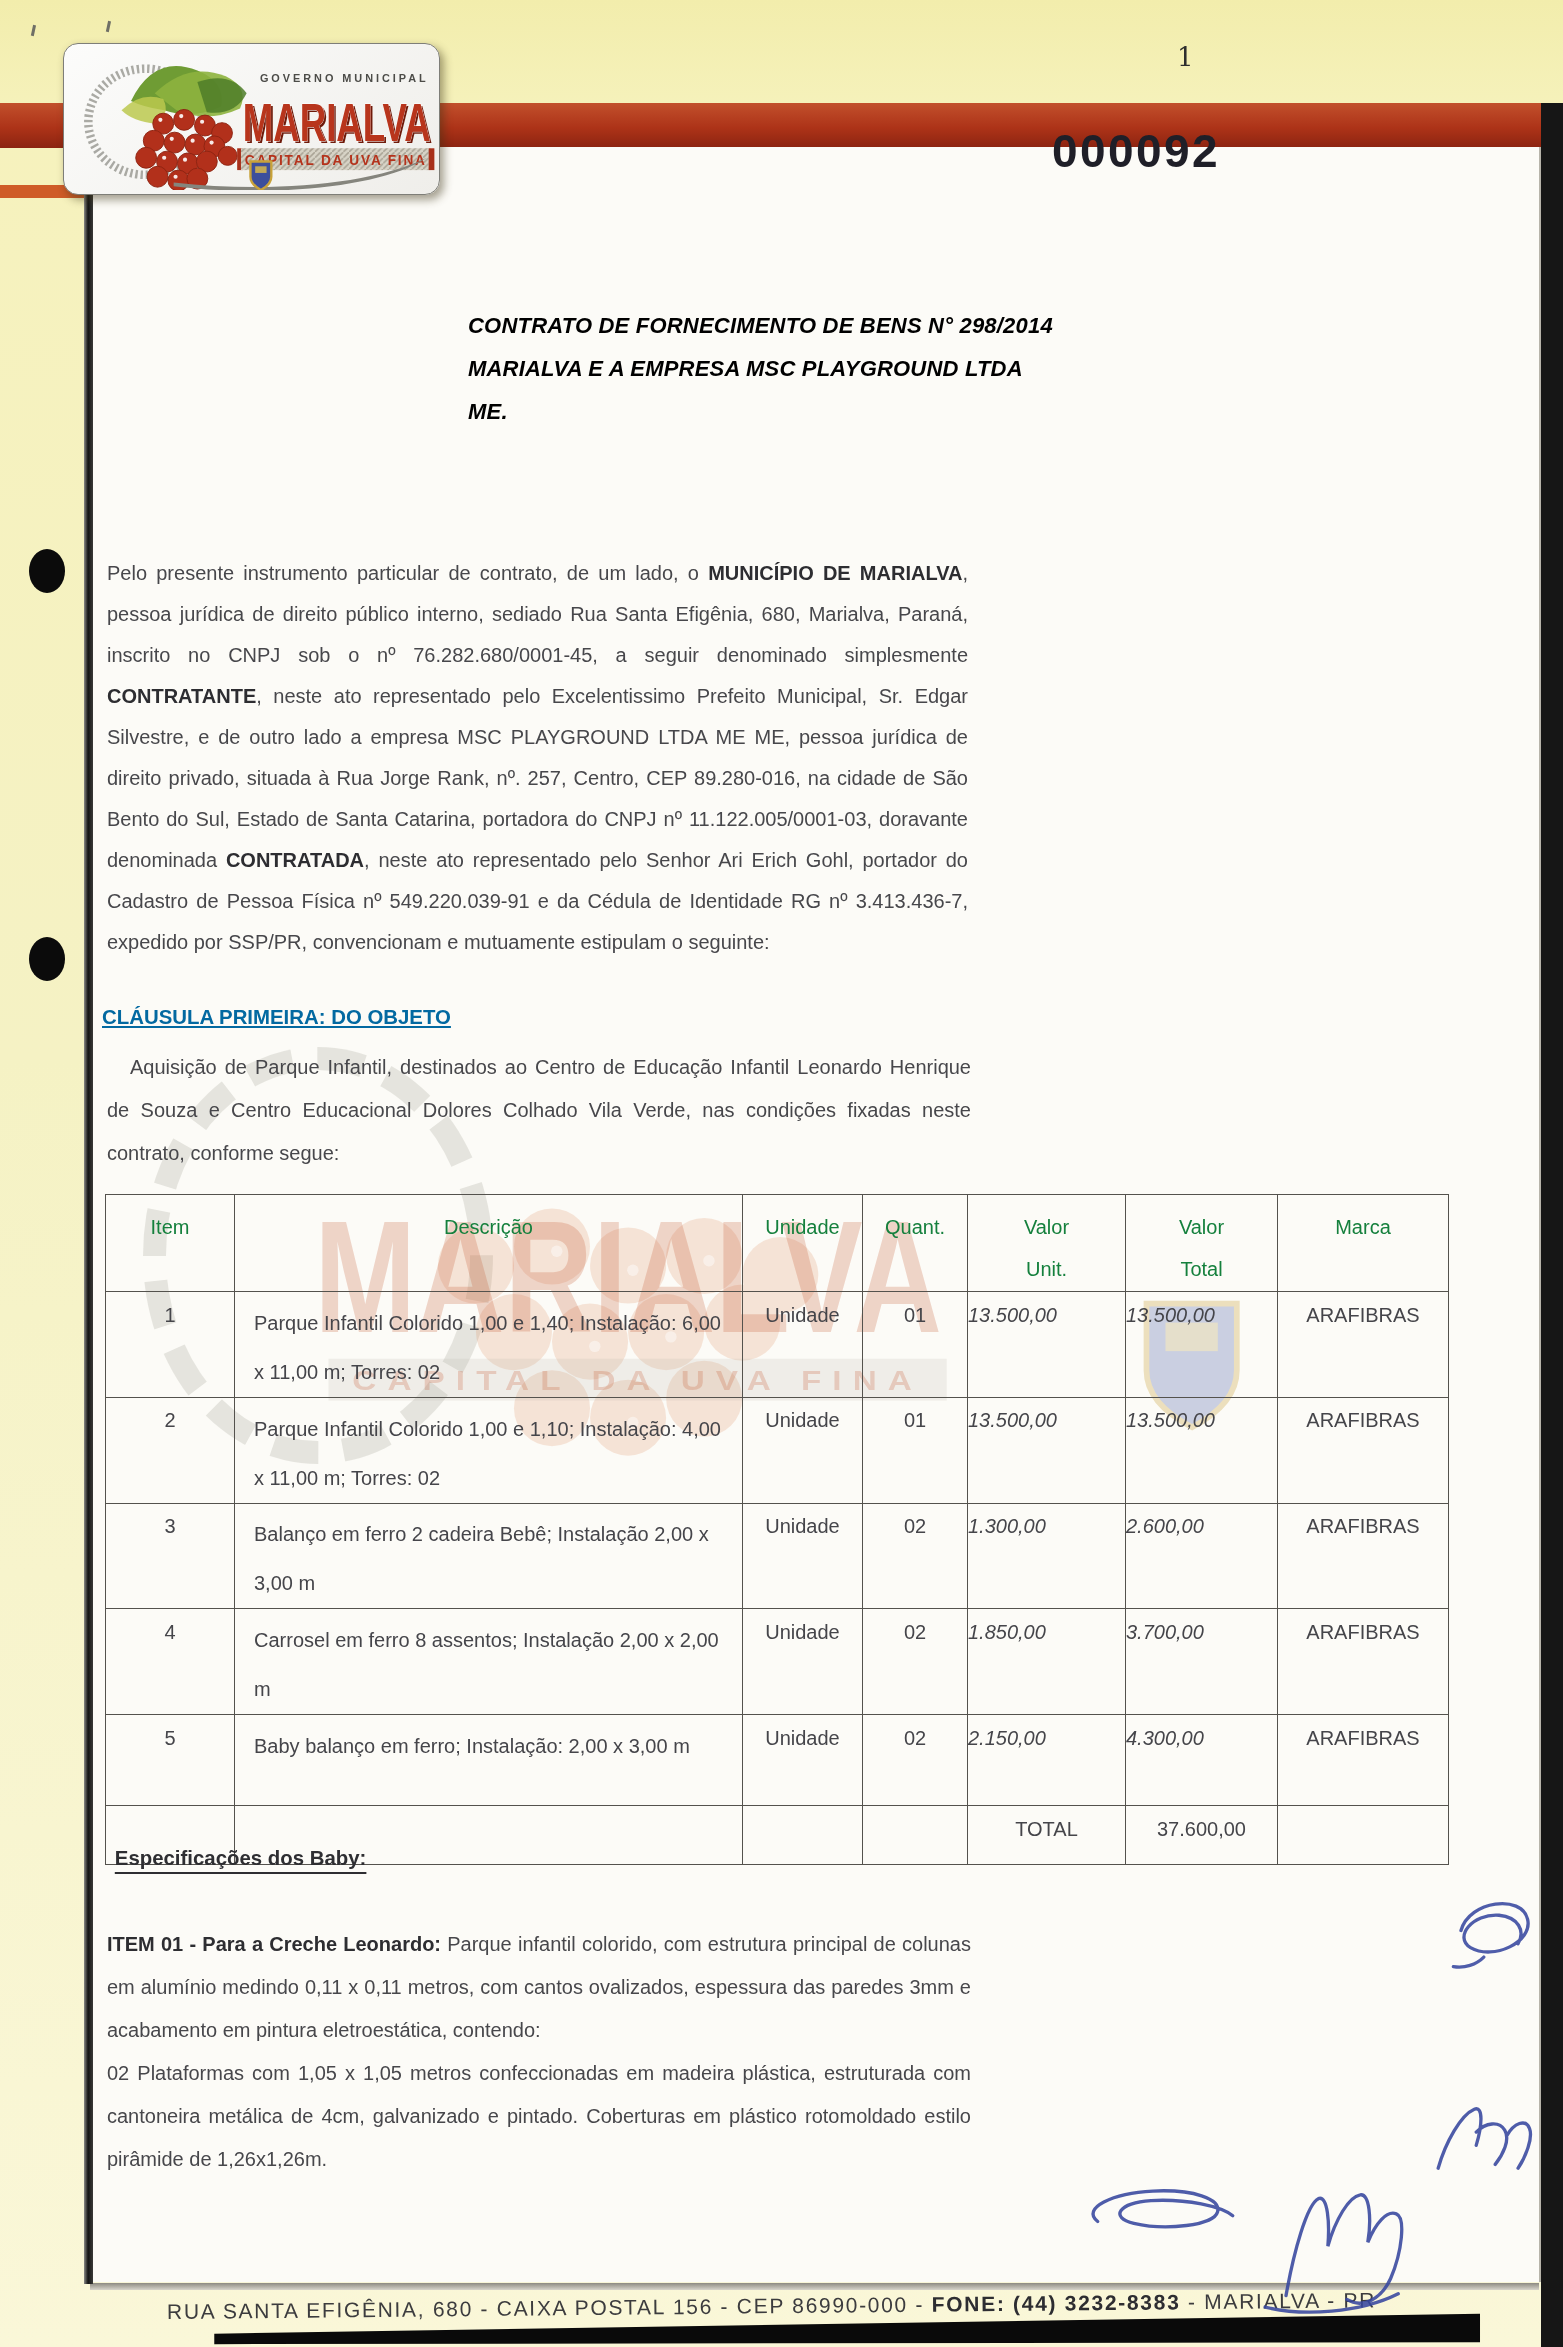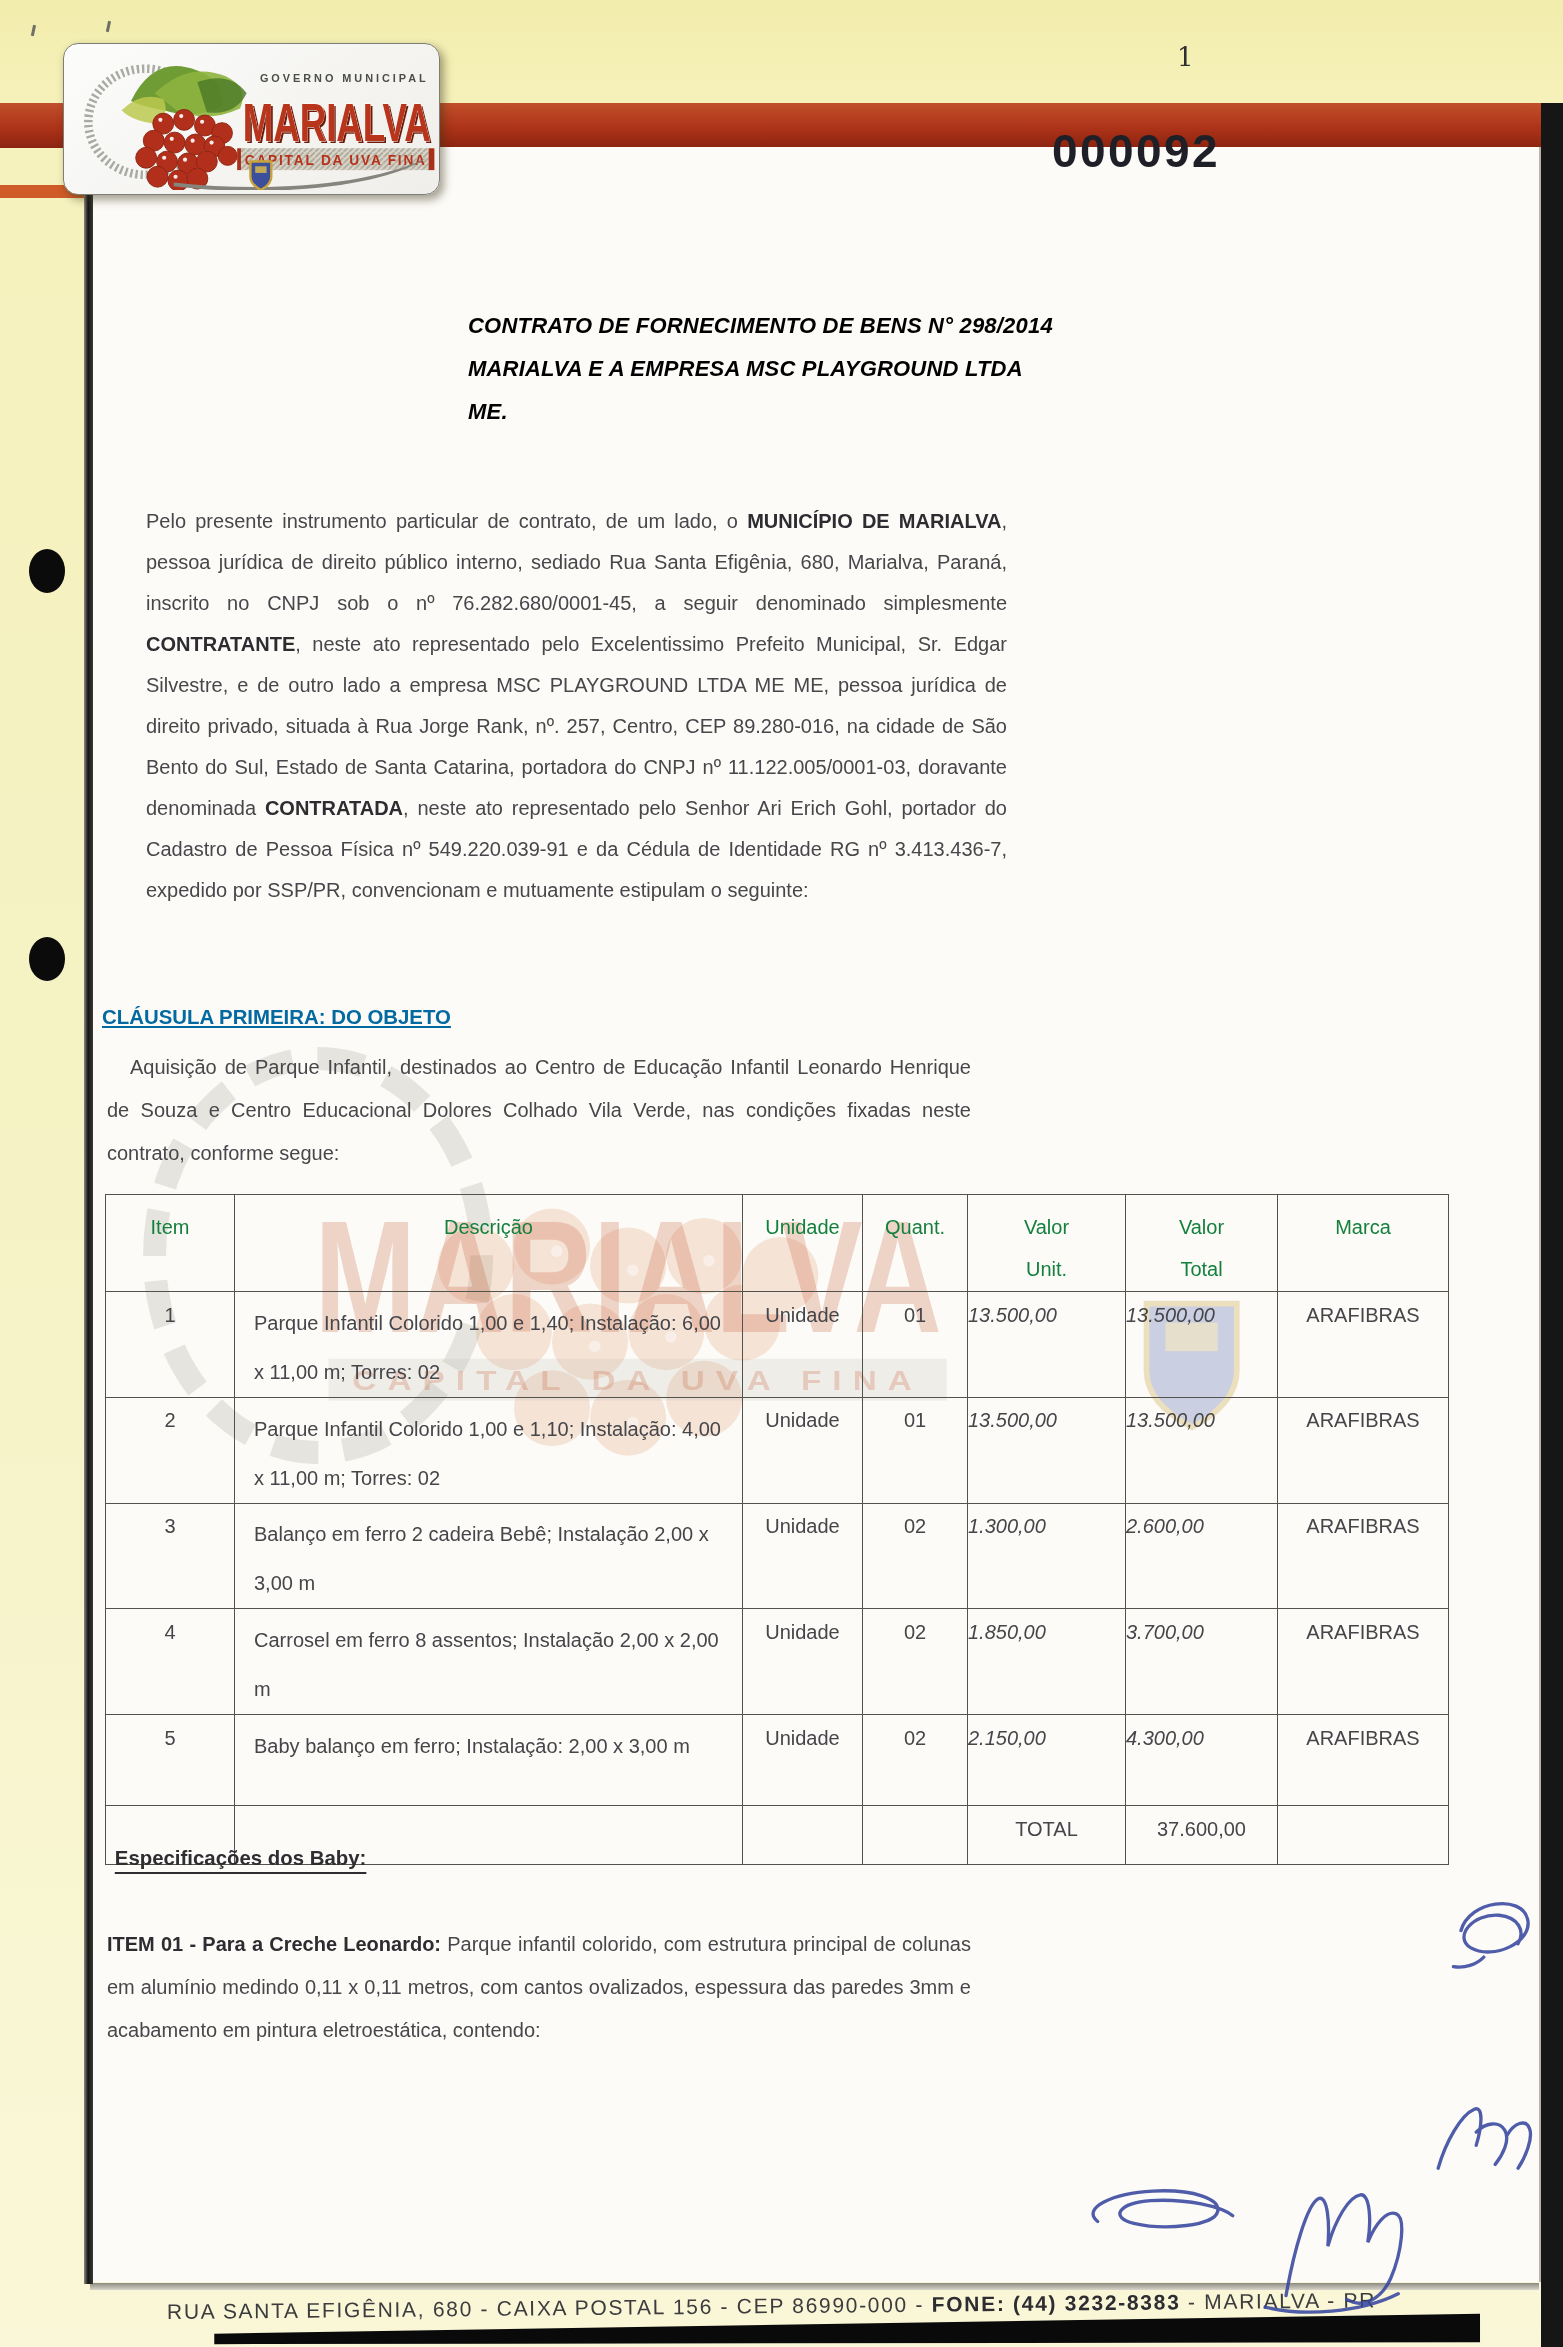--- a/index.html
+++ b/index.html
@@ -33,22 +33,22 @@
     font-family:"DejaVu Serif",serif;font-size:26px;color:#2e2e2e;}
   .stamp{position:absolute;left:1052px;top:124px;z-index:4;
     font-size:46px;font-weight:bold;letter-spacing:2.4px;color:#1f1f28;}
 
   .wm{position:absolute;left:124px;top:1018px;width:1265px;height:457px;z-index:1;pointer-events:none;}
   .wm-ring{position:absolute;left:19px;top:28.5px;width:304px;height:371px;border-radius:50%;
     border:23px dashed rgba(140,140,125,.20);}
 
   .title-block{position:absolute;left:468px;top:304px;z-index:2;white-space:nowrap;
     font-size:22px;font-weight:bold;font-style:italic;color:#000000;line-height:43px;letter-spacing:0.2px;}
-  .intro{position:absolute;left:107px;top:501px;width:861px;z-index:2;
-    font-size:20px;line-height:41px;text-align:justify;color:#47474b;margin-left:39px;}
+  .intro{position:absolute;left:107px;top:553px;width:861px;z-index:2;
+    font-size:20px;line-height:41px;text-align:justify;color:#47474b;}
   .b{font-weight:bold;color:#2d2d31;}
   .clause-head{position:absolute;left:102px;top:1006px;z-index:2;
     font-size:20.4px;font-weight:bold;color:#0369a1;text-decoration:underline;}
   .clause-body{position:absolute;left:107px;top:1046px;width:864px;z-index:2;
     font-size:20px;line-height:43px;text-align:justify;text-indent:23px;color:#47474b;}
 
   table.items{position:absolute;left:105px;top:1194px;width:1343px;z-index:2;
     border-collapse:collapse;table-layout:fixed;font-size:20px;color:#45454a;}
   table.items td{border:1.9px solid #54524d;vertical-align:top;overflow:hidden;}
   table.items thead tr{height:95px;}
@@ -295,20 +295,21 @@
       <td class="c">37.600,00</td>
       <td></td>
     </tr>
   </tbody>
 </table>
 
 <div class="specs-head">Especificações dos Baby:</div>
 
 <div class="item01">
   <p><span class="b">ITEM 01 - Para a Creche Leonardo:</span><span> Parque infantil colorido, com estrutura principal de colunas em alumínio medindo 0,11 x 0,11 metros, com cantos ovalizados, espessura das paredes 3mm e acabamento em pintura eletroestática, contendo:</span></p>
+  <p>02 Plataformas com 1,05 x 1,05 metros confeccionadas em madeira plástica, estruturada com cantoneira metálica de 4cm, galvanizado e pintado. Coberturas em plástico rotomoldado estilo pirâmide de 1,26x1,26m.</p>
 </div>
 
 <div class="footer-text"><span>RUA SANTA EFIGÊNIA, 680 - CAIXA POSTAL 156 - CEP 86990-000 - </span><span class="b">FONE: (44) 3232-8383</span><span> - MARIALVA - PR</span></div>
 
 <svg class="ink-layer" viewBox="0 0 1644 2468">
   <polygon points="225,2454 1556,2433 1556,2463 225,2465" fill="#0a0a0a"></polygon>
   <g fill="none" stroke="#37479f" stroke-width="3.5" stroke-linecap="round" opacity="0.88">
     <path d="M1536 2030 C1545 1998 1600 1992 1606 2018 C1612 2042 1570 2062 1546 2048 C1528 2037 1548 2012 1576 2014 C1596 2016 1604 2030 1596 2044 M1560 2058 C1552 2066 1540 2070 1528 2068"></path>
     <path d="M1512 2280 C1520 2252 1536 2224 1550 2218 C1560 2214 1558 2236 1552 2256 M1552 2242 C1562 2232 1576 2230 1582 2240 C1588 2250 1580 2266 1572 2276 M1584 2246 C1592 2232 1604 2228 1608 2238 C1612 2248 1604 2268 1596 2280"></path>
     <path d="M1154 2336 C1136 2322 1170 2306 1212 2304 C1254 2302 1284 2312 1280 2326 C1276 2340 1226 2346 1192 2338 C1166 2332 1176 2316 1210 2314 C1248 2312 1284 2320 1296 2330"></path>

